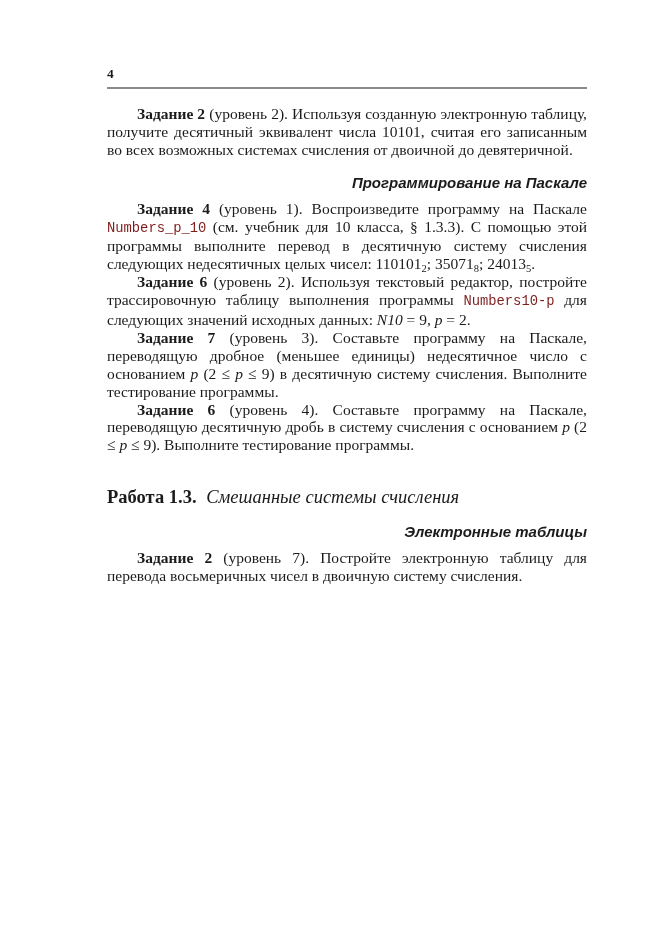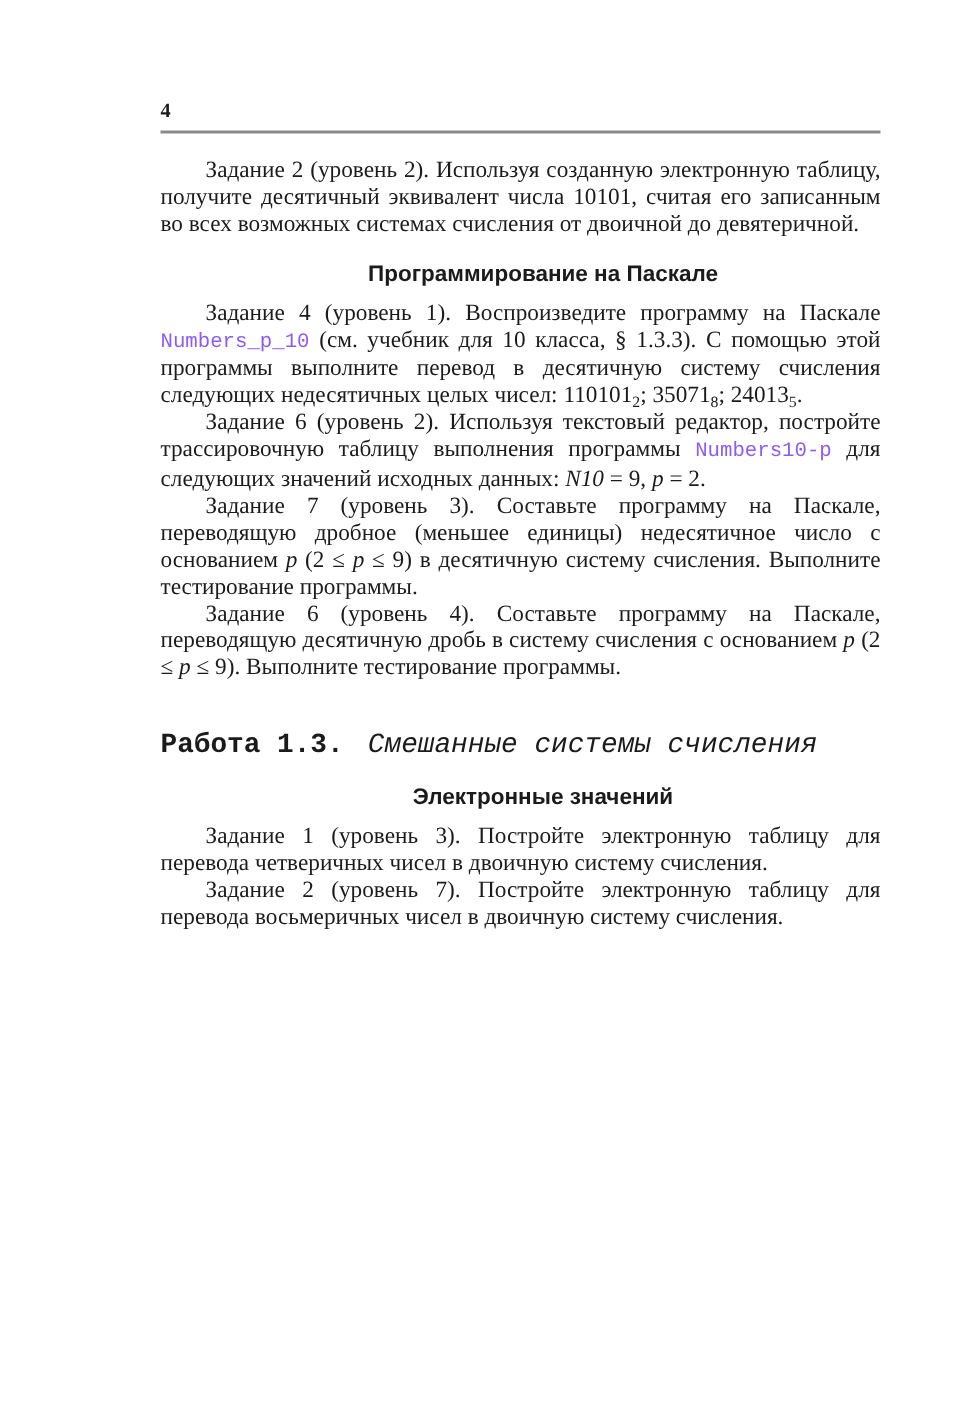--- a/index.html
+++ b/index.html
@@ -37,41 +37,42 @@
   }
   p.para {
     margin: 0;
     text-indent: 30px;
   }
   p.para.no-indent { text-indent: 0; }
   h3.sub-heading {
     font-family: "Liberation Sans", sans-serif;
     font-size: 15px;
     font-weight: 700;
+    font-style: italic;
     margin: 15px 0 8px 30px;
-    text-align: center;
+    text-align: right;
     line-height: 1.2;
   }
   h2.work-heading {
-    font-family: Liberation Mono, monospace;
+    font-family: Liberation Serif, serif;
     font-size: 18.5px;
     margin: 32px 0 15px 0;
     text-align: left;
     line-height: 1.2;
     font-weight: 400;
   }
   .work-number { font-weight: 700; margin-right: 5px; }
   .work-subtitle { font-style: italic; }
   
-  .run-bold { font-weight: 400; margin-top: 48px; }
+  .run-bold { font-weight: 700; margin-top: 48px; }
   .run-italic { font-style: italic; }
   .run-mono {
     font-family: "Liberation Mono", "DejaVu Sans Mono", monospace;
     font-size: 13.8px;
-    color: #8b5cf6;
+    color: #7f1d1d;
   }
   sub.run-sub { font-size: 10.5px; line-height: 0; vertical-align: -3px; }
   sup.run-sup_italic { font-style: italic; font-size: 10.5px; line-height: 0; vertical-align: 5px; }
 </style>
 </head>
 <body>
 
 <div class="page">
 
   <div class="header">
@@ -89,19 +90,18 @@
     <p class="para"><span class="run-bold">Задание 6</span><span class="run-normal"> (уровень 2). Используя текстовый редактор, постройте трассировочную таблицу выполнения программы </span><span class="run-mono">Numbers10-p</span><span class="run-normal"> для следующих значений исходных данных: </span><span class="run-italic">N10</span><span class="run-normal"> = 9, </span><span class="run-italic">p</span><span class="run-normal"> = 2.</span></p>
     <p class="para"><span class="run-bold">Задание 7</span><span class="run-normal"> (уровень 3). Составьте программу на Паскале, переводящую дробное (меньшее единицы) недесятичное число с основанием </span><span class="run-italic">p</span><span class="run-normal"> (2 ≤ </span><span class="run-italic">p</span><span class="run-normal"> ≤ 9) в десятичную систему счисления. Выполните тестирование программы.</span></p>
     <p class="para"><span class="run-bold">Задание 6</span><span class="run-normal"> (уровень 4). Составьте программу на Паскале, переводящую десятичную дробь в систему счисления с основанием </span><span class="run-italic">p</span><span class="run-normal"> (2 ≤ </span><span class="run-italic">p</span><span class="run-normal"> ≤ 9). Выполните тестирование программы.</span></p>
 
     <h2 class="work-heading">
       <span class="work-number">Работа 1.3.</span>
       <span class="work-subtitle">Смешанные системы счисления</span>
     </h2>
 
 
-    <h3 class="sub-heading">Электронные значений</h3>
+    <h3 class="sub-heading">Электронные таблицы</h3>
 
-    <p class="para"><span class="run-bold">Задание 1</span><span class="run-normal"> (уровень 3). Постройте электронную таблицу для перевода четверичных чисел в двоичную систему счисления.</span></p>
     <p class="para"><span class="run-bold">Задание 2</span><span class="run-normal"> (уровень 7). Постройте электронную таблицу для перевода восьмеричных чисел в двоичную систему счисления.</span></p>
 
   </div>
 </div>
 
 </body></html>

